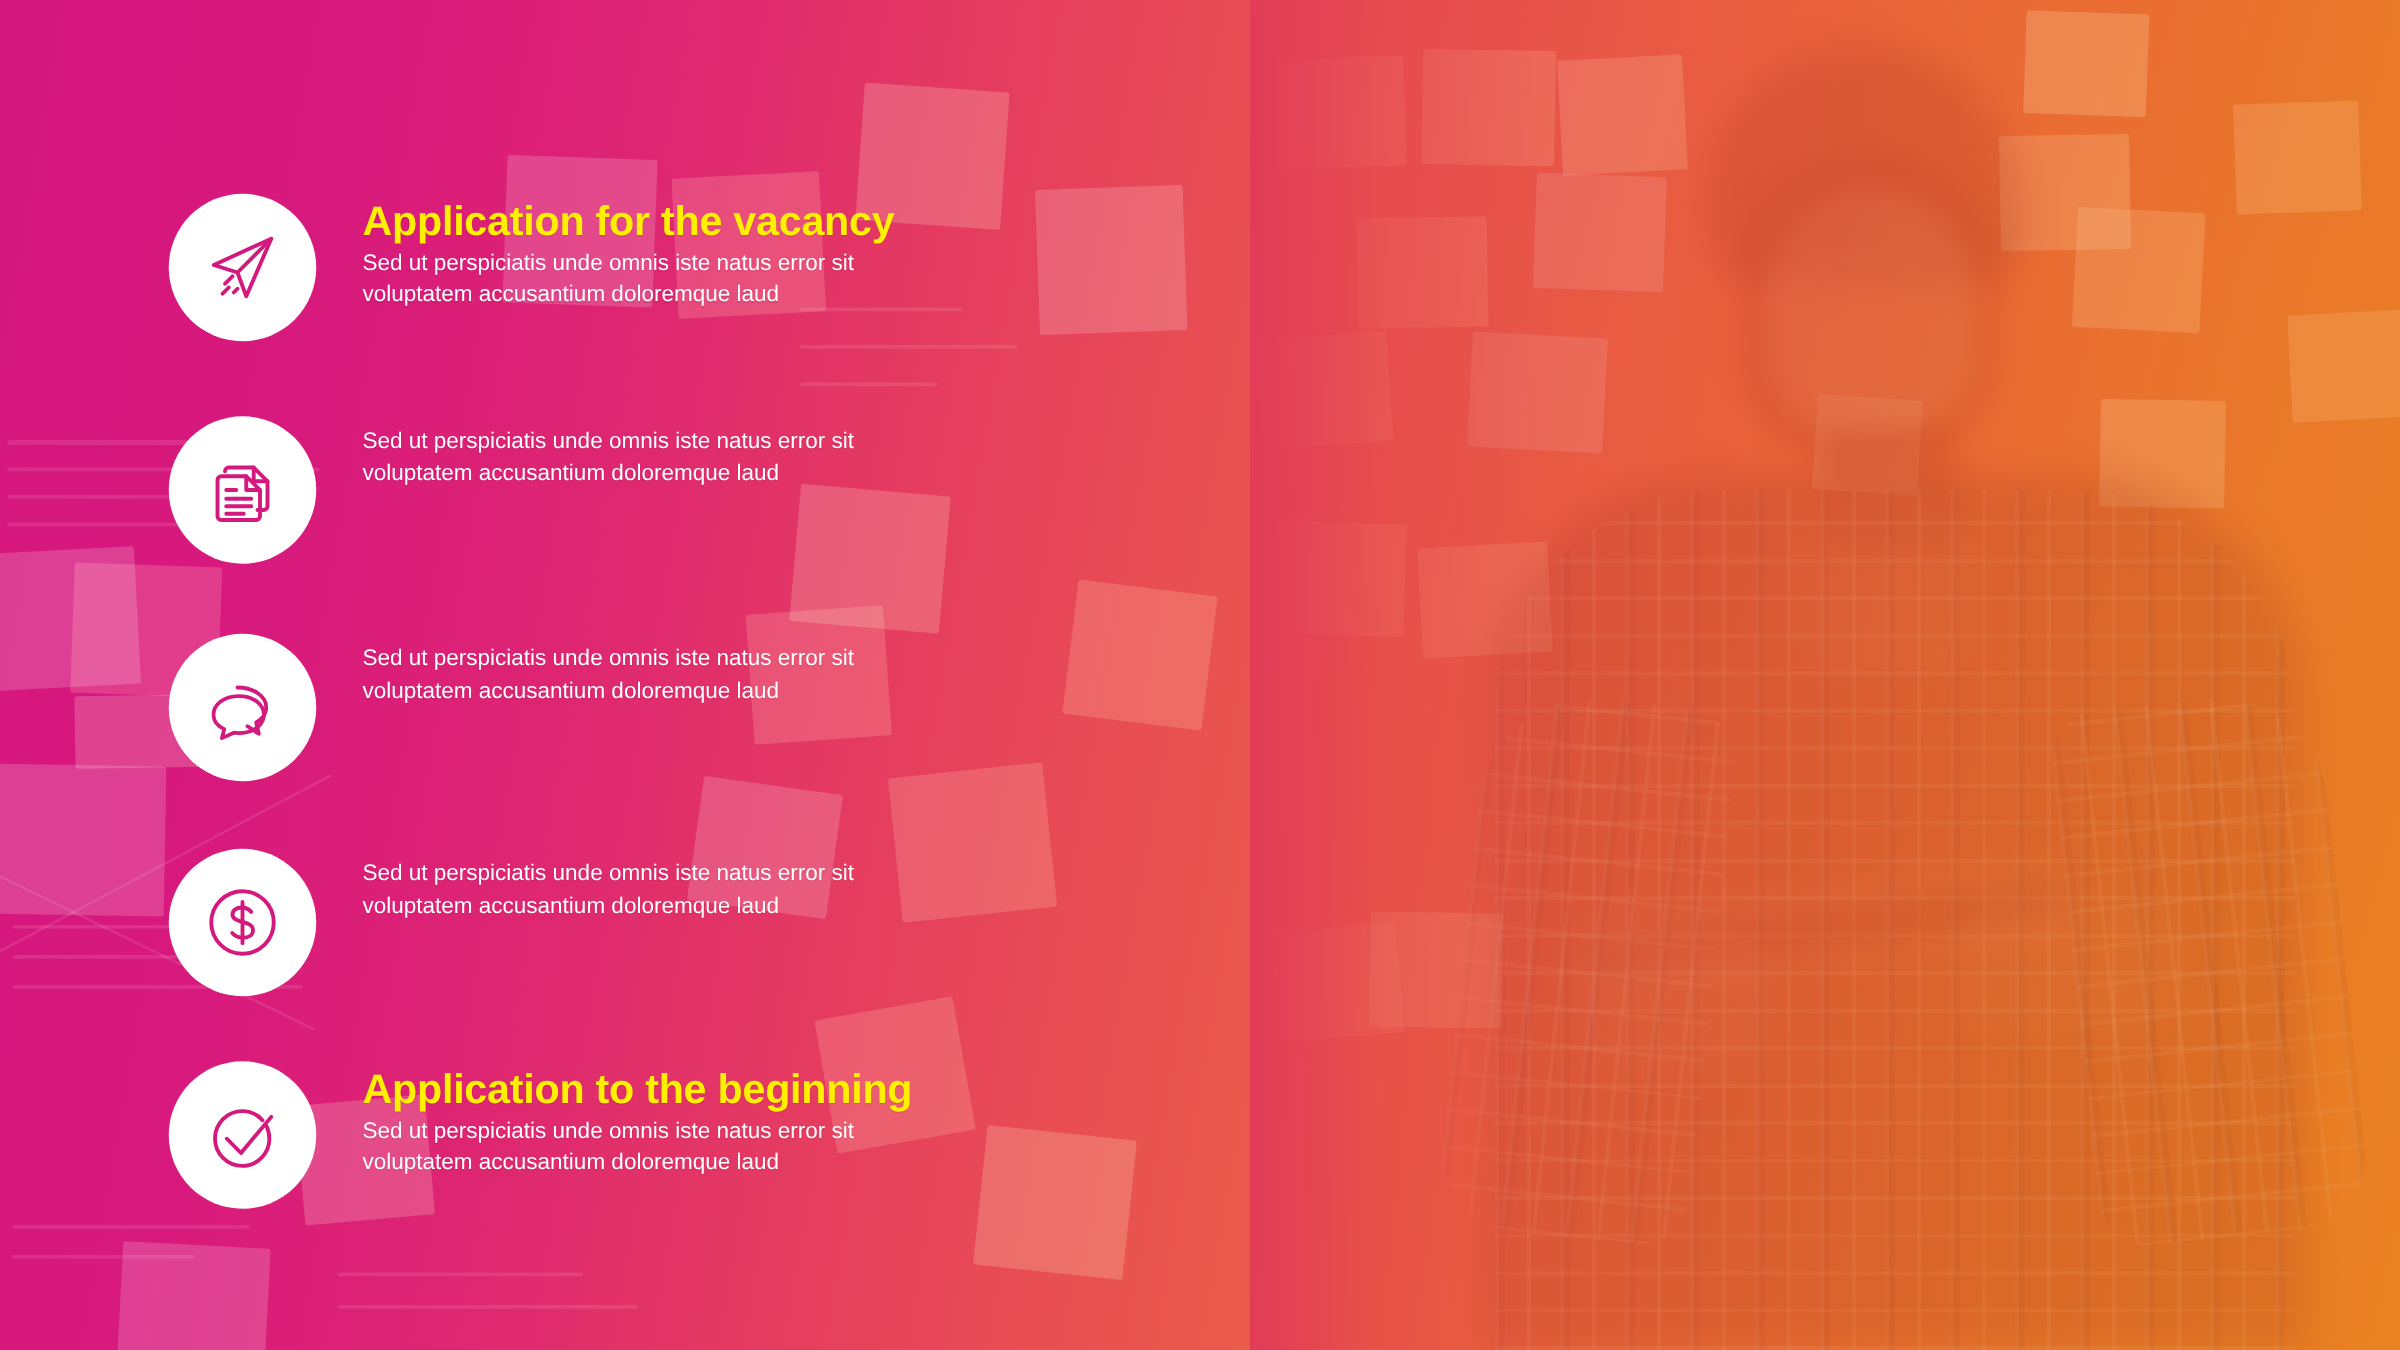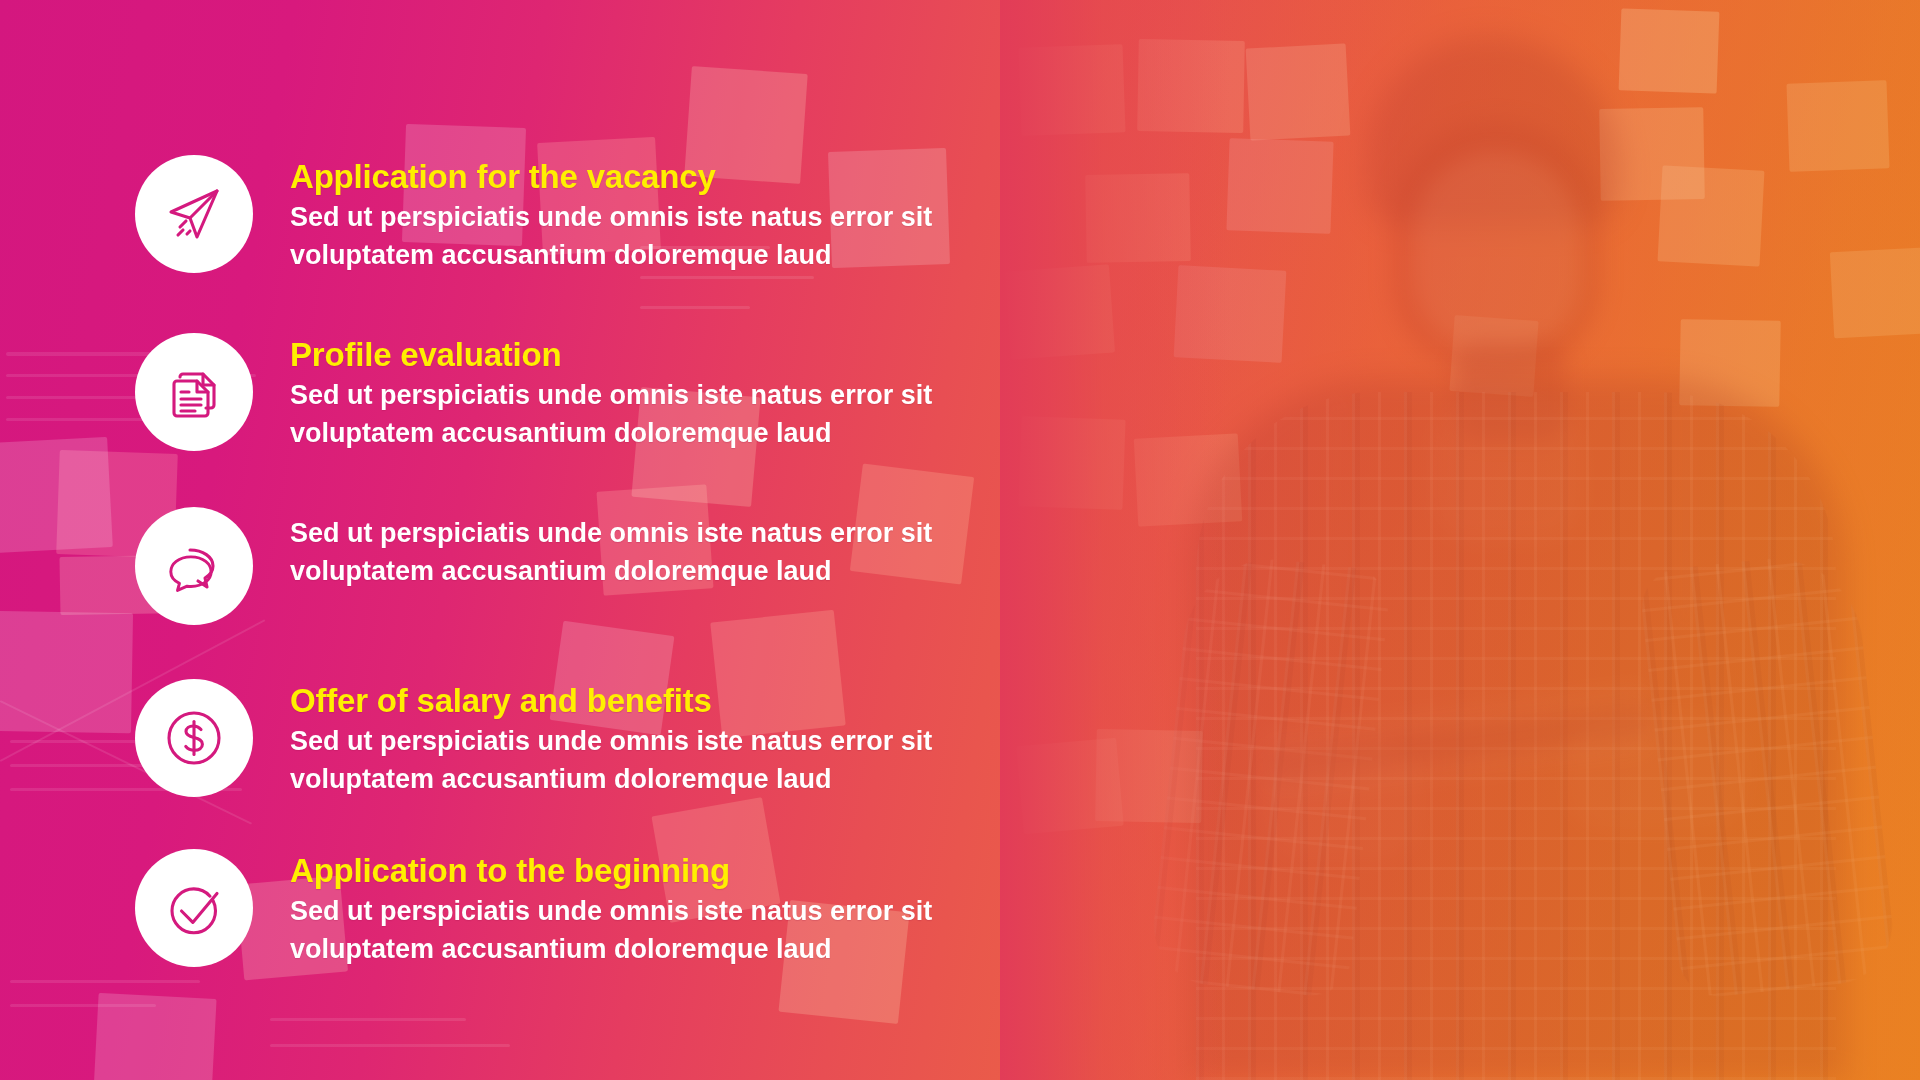--- a/index.html
+++ b/index.html
@@ -132,22 +132,22 @@
     color:#ffef00;
     font-size:33px;
     font-weight:700;
     line-height:1.08;
     letter-spacing:-.2px;
     white-space:nowrap;
     text-shadow:0 1px 1px rgba(140,10,60,.20);
   }
   .step-line{
     color:#ffffff;
-    font-size:27px;
-    font-weight:700;
+    font-size:18px;
+    font-weight:400;
     line-height:1.42;
     white-space:nowrap;
     text-shadow:0 1px 1px rgba(140,10,60,.18);
   }
   .step-line.first{ margin-top:3px; }
 </style>
 </head>
 <body>
 
 <div class="slide">
@@ -274,21 +274,20 @@
           <path d="M41 14 V25 H52"></path>
           <path d="M12 24 C12 22.3 13.3 21 15 21 H35 L46 32 V53 C46 54.7 44.7 56 43 56 H15 C13.3 56 12 54.7 12 53 Z"></path>
           <path d="M35 21 V32 H46"></path>
           <path d="M19 32 H27"></path>
           <path d="M19 39 H39"></path>
           <path d="M19 45 H39"></path>
           <path d="M19 51 H33"></path>
         </svg>
       </div>
       <div class="step-text">
-        <div class="step-title">Profile evaluation</div>
         <div class="step-line first">Sed ut perspiciatis unde omnis iste natus error sit</div>
         <div class="step-line">voluptatem accusantium doloremque laud</div>
       </div>
     </div>
 
     <div class="step" style="left:135px; top:507px;">
       <div class="icon-badge">
         <svg width="68" height="68" viewBox="0 0 68 68" fill="none" stroke="#d4197e" stroke-width="3.1" stroke-linecap="round" stroke-linejoin="round">
           <path d="M30 18 C43 18 53 25 53 34 C53 39 50 43 45 46 L47 55 L38 49"></path>
           <path d="M26 28 C13 28 5 35.5 5 43.5 C5 48.5 8.5 53 14 55.5 L12 63 L22 58.5 C23.3 58.7 24.6 58.8 26 58.8 C39 58.8 47 51.4 47 43.5 C47 35.5 39 28 26 28 Z" transform="translate(6,-2) scale(0.96)"></path>
@@ -302,21 +301,20 @@
 
     <div class="step" style="left:135px; top:679px;">
       <div class="icon-badge">
         <svg width="66" height="66" viewBox="0 0 66 66" fill="none" stroke="#d4197e" stroke-width="3.1" stroke-linecap="round" stroke-linejoin="round">
           <circle cx="33" cy="33" r="25"></circle>
           <path d="M40 24.5 C37.8 22 35.2 21 32.3 21 C28.2 21 25 23.2 25 26.6 C25 30 28 31.3 33 32.6 C38.4 34 41.4 35.4 41.4 39.2 C41.4 43 38 45.2 33.4 45.2 C30 45.2 27 44 24.8 41.4"></path>
           <path d="M33 16.5 V49.5"></path>
         </svg>
       </div>
       <div class="step-text">
-        <div class="step-title">Offer of salary and benefits</div>
         <div class="step-line first">Sed ut perspiciatis unde omnis iste natus error sit</div>
         <div class="step-line">voluptatem accusantium doloremque laud</div>
       </div>
     </div>
 
     <div class="step" style="left:135px; top:849px;">
       <div class="icon-badge">
         <svg width="68" height="68" viewBox="0 0 68 68" fill="none" stroke="#d4197e" stroke-width="3.1" stroke-linecap="round" stroke-linejoin="round">
           <path d="M53 26.5 C54.6 29.6 55.5 33.1 55.5 36.8 C55.5 48.9 45.8 58.7 33.8 58.7 C21.8 58.7 12 48.9 12 36.8 C12 24.7 21.8 14.9 33.8 14.9 C40.2 14.9 46 17.7 50 22.2"></path>
           <path d="M21.5 37 L32.8 48.4 L57 19.5"></path>

